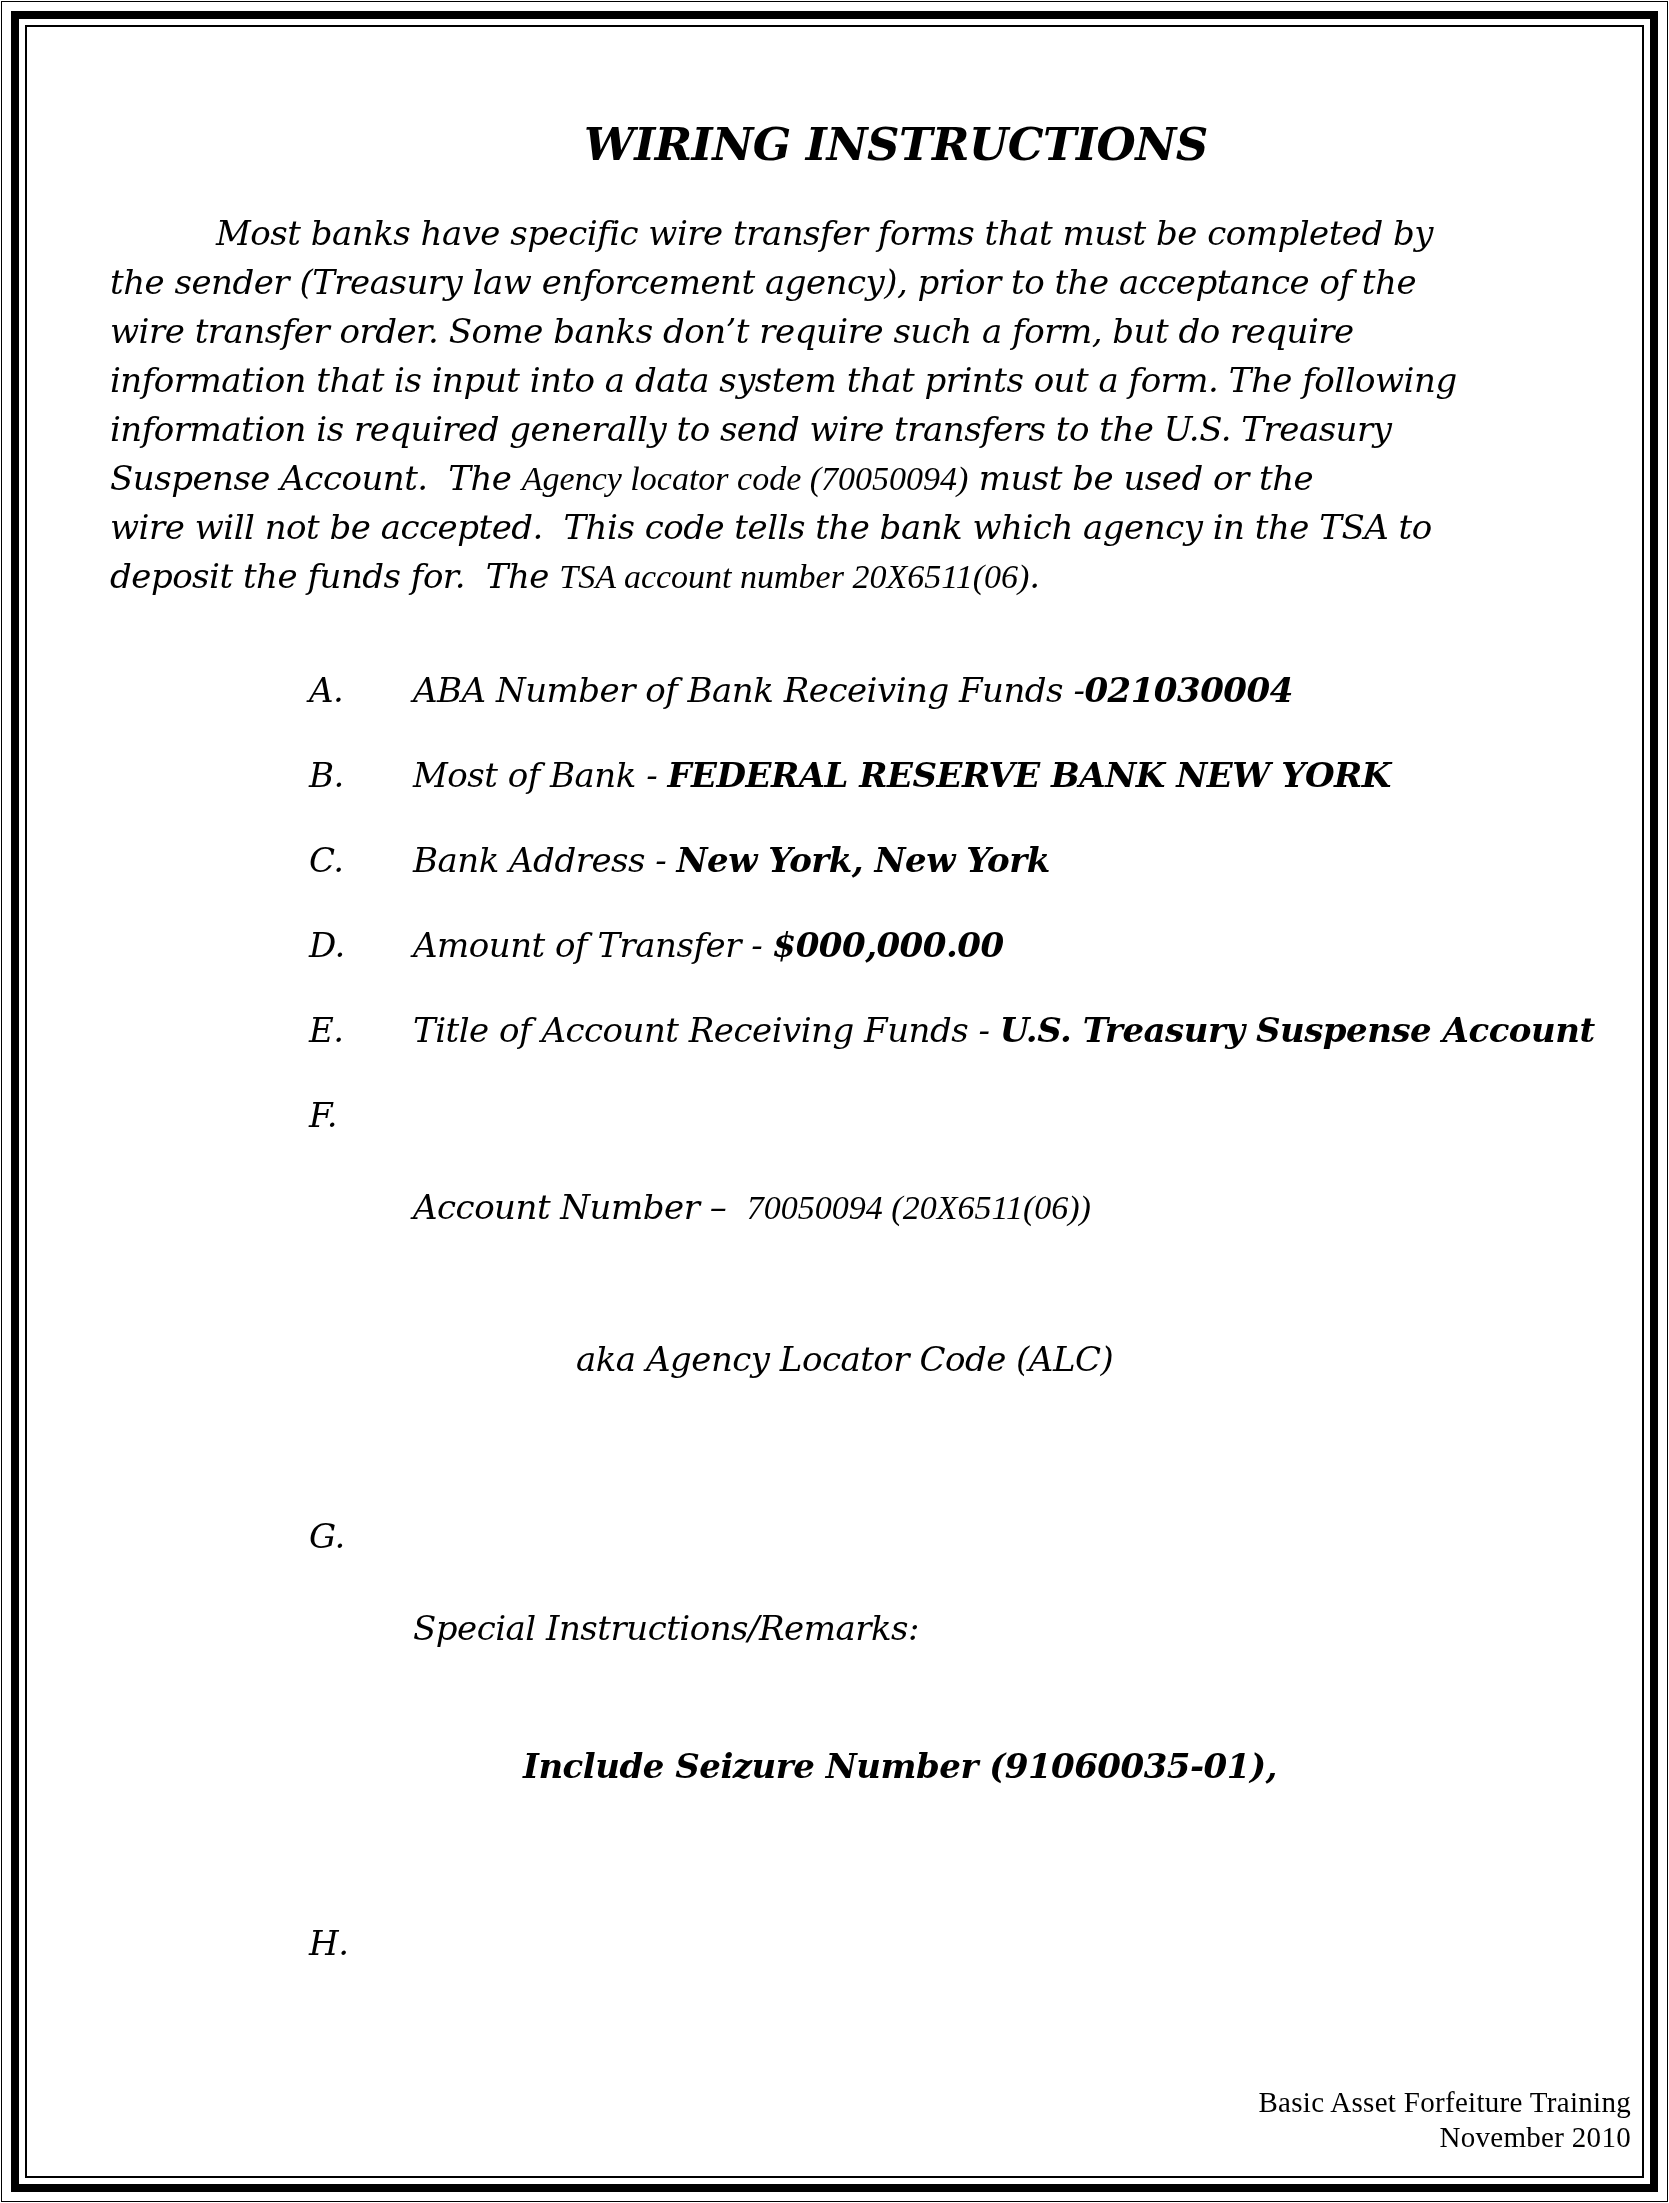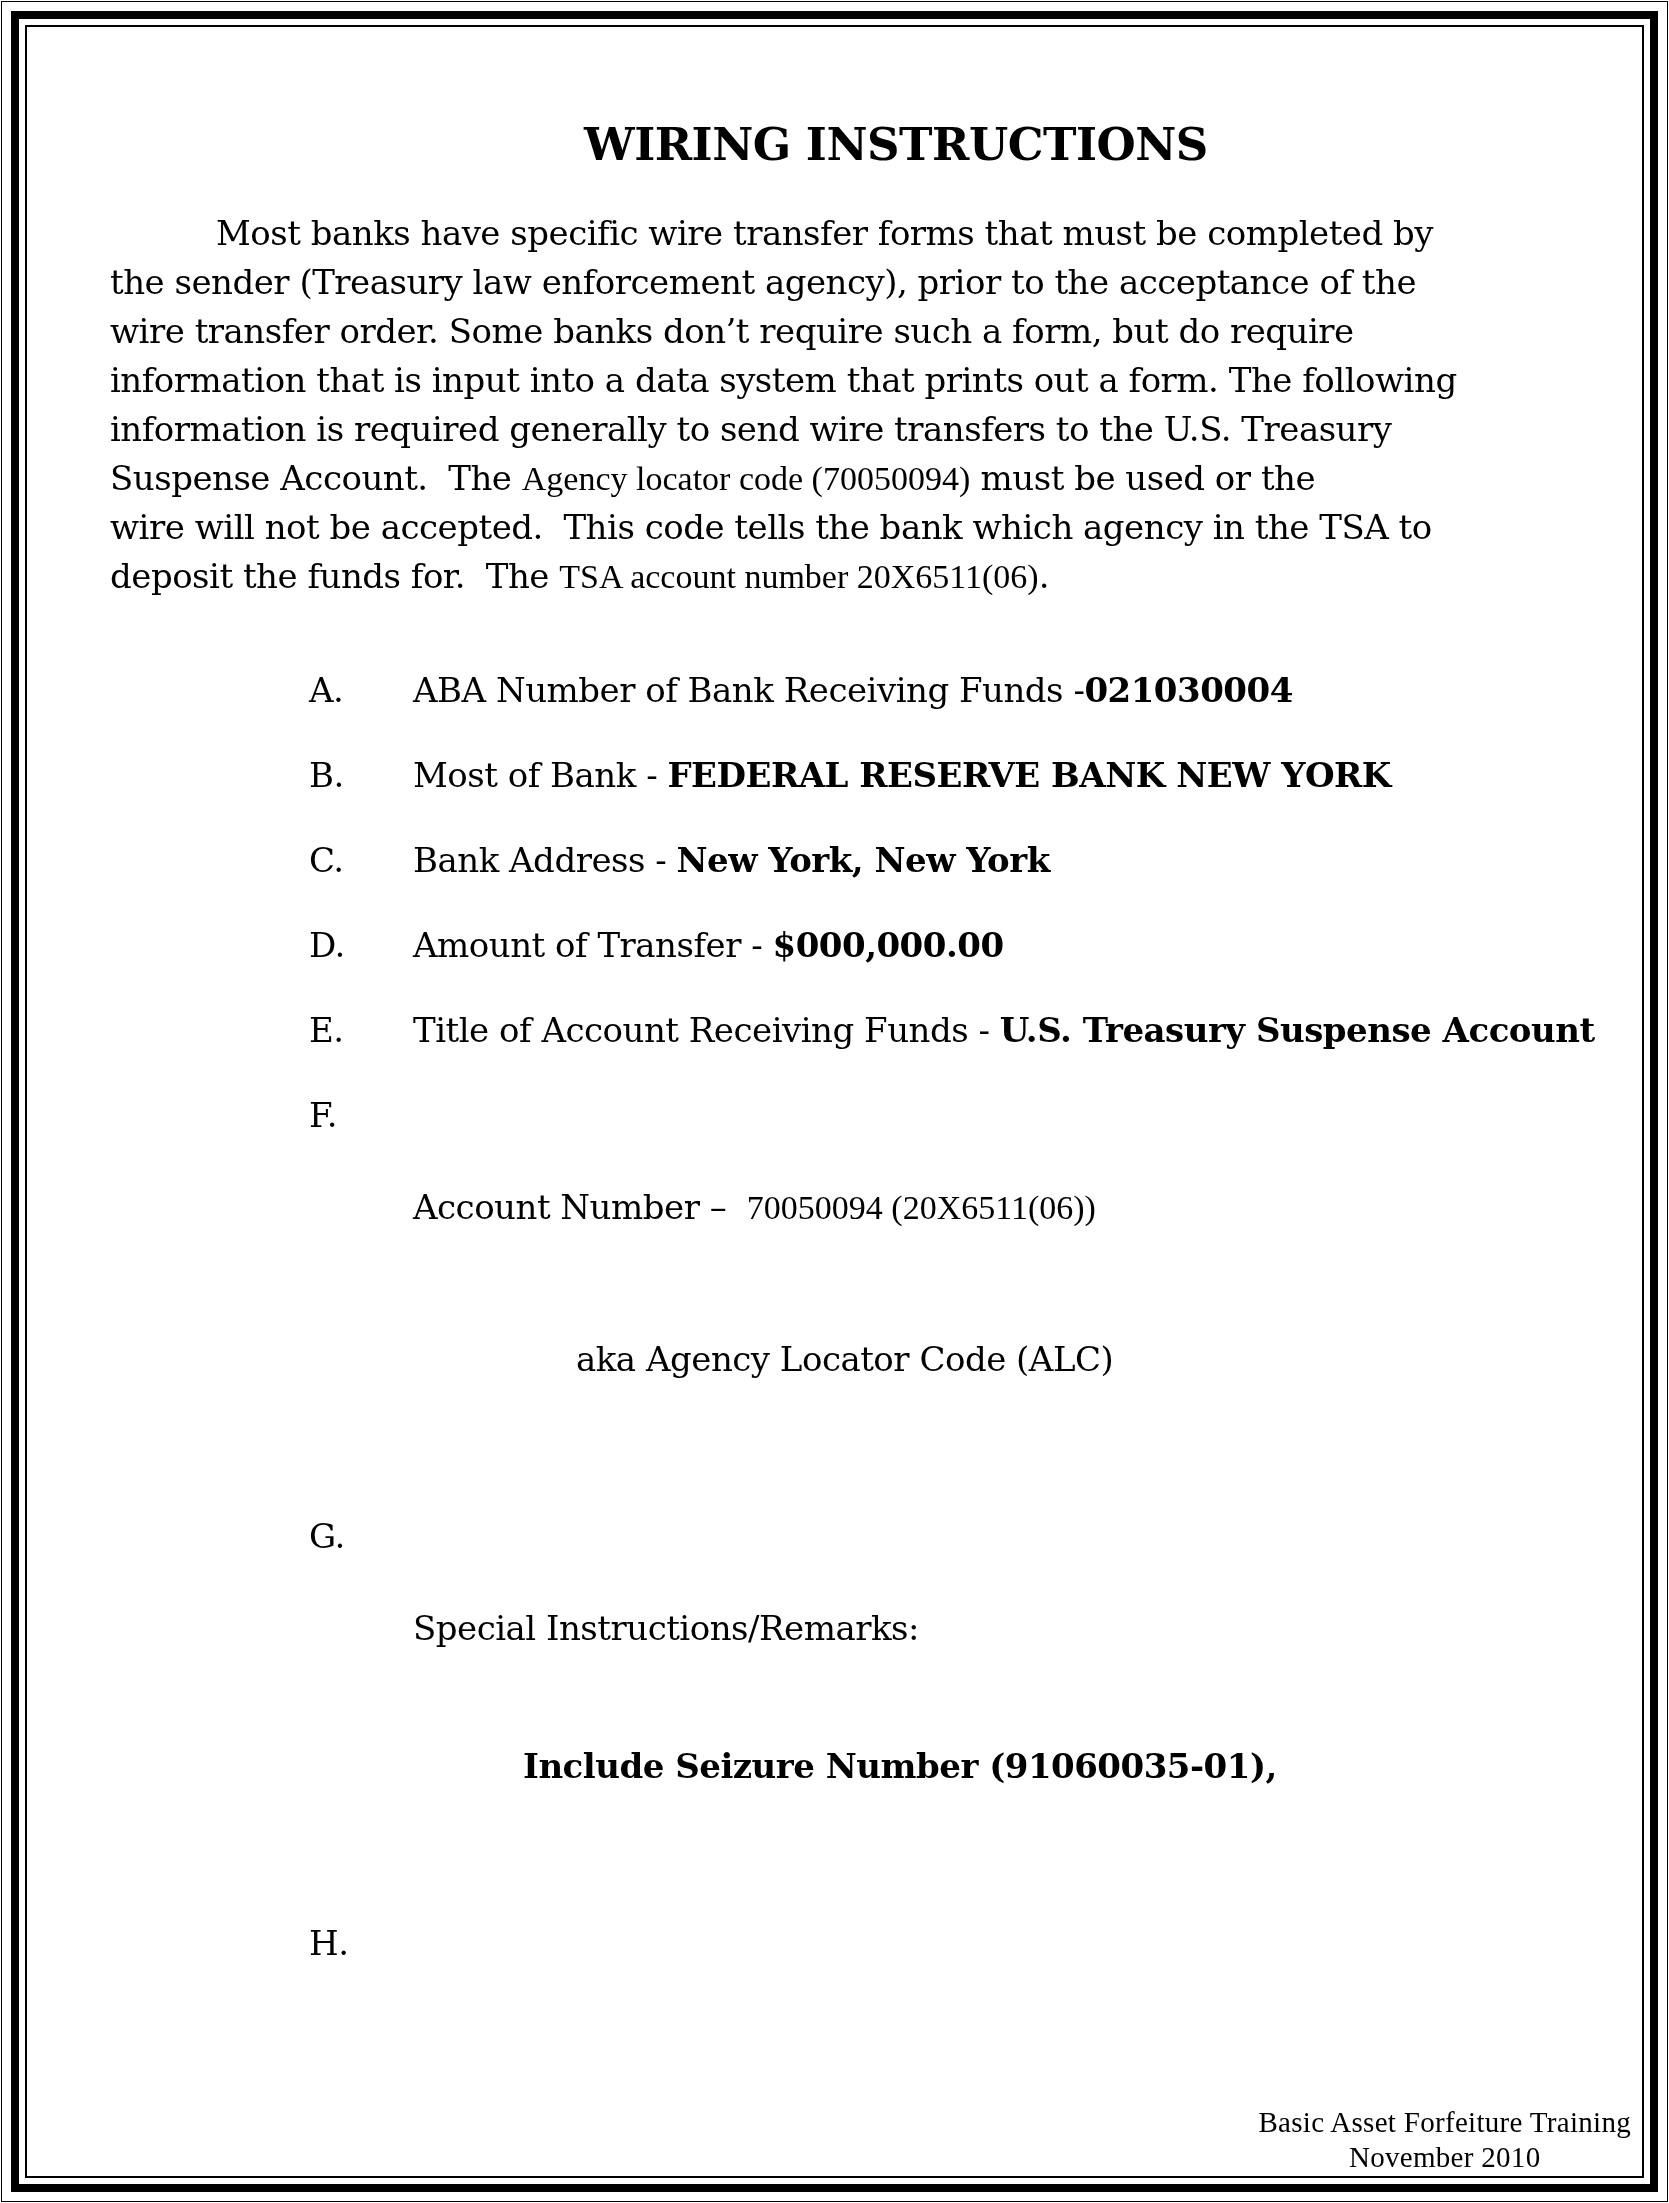--- a/index.html
+++ b/index.html
@@ -7,21 +7,21 @@
     width:1669px; height:2203px;
     background:#ffffff; color:#000;
     position:relative;
     font-family:"DejaVu Serif", serif;
     overflow:hidden;
   }
   .border-outer { position:absolute; inset:0.9px;  border:1.9px solid #000; pointer-events:none; }
   .border-mid   { position:absolute; inset:11.4px; border:8.5px solid #000; pointer-events:none; }
   .border-inner { position:absolute; inset:24.6px; border:2.8px solid #000; pointer-events:none; }
 
-  .content { position:absolute; left:28px; top:27.4px; width:1613px; height:2148px; overflow:hidden; }
+  .content { position:absolute; left:28px; top:27.4px; width:1613px; height:2148px; overflow:hidden;font-style:italic; }
 
   .title {
     margin-top:91px; padding-left:123px;
     text-align:center;
     font-size:45px; font-weight:bold;
     letter-spacing:-0.5px;
   }
 
   .intro {
     margin-top:38px; margin-left:82px;
@@ -40,22 +40,22 @@
     margin-bottom:39px;
   }
   .item .letter { flex:0 0 104px; margin-left:281px; }
   .item .itext  { white-space:pre; }
   .b { font-weight:bold; }
   .f-line2 { padding-left:163px;margin-top:13px; }
   .g-line2 { padding-left:110px; font-weight:bold; }
   .g-line3 { font-weight:bold; }
 
   .footer {
-    position:absolute; right:38px; bottom:28px;
-    text-align:center;
+    position:absolute; right:38px; bottom:48px;
+    text-align:right;
     font-family:"Liberation Serif", serif;
     font-size:29px; line-height:35px;
     letter-spacing:0.3px;
   }
 </style>
 </head>
 <body>
 
 <div class="border-outer"></div>
 <div class="border-mid"></div>

